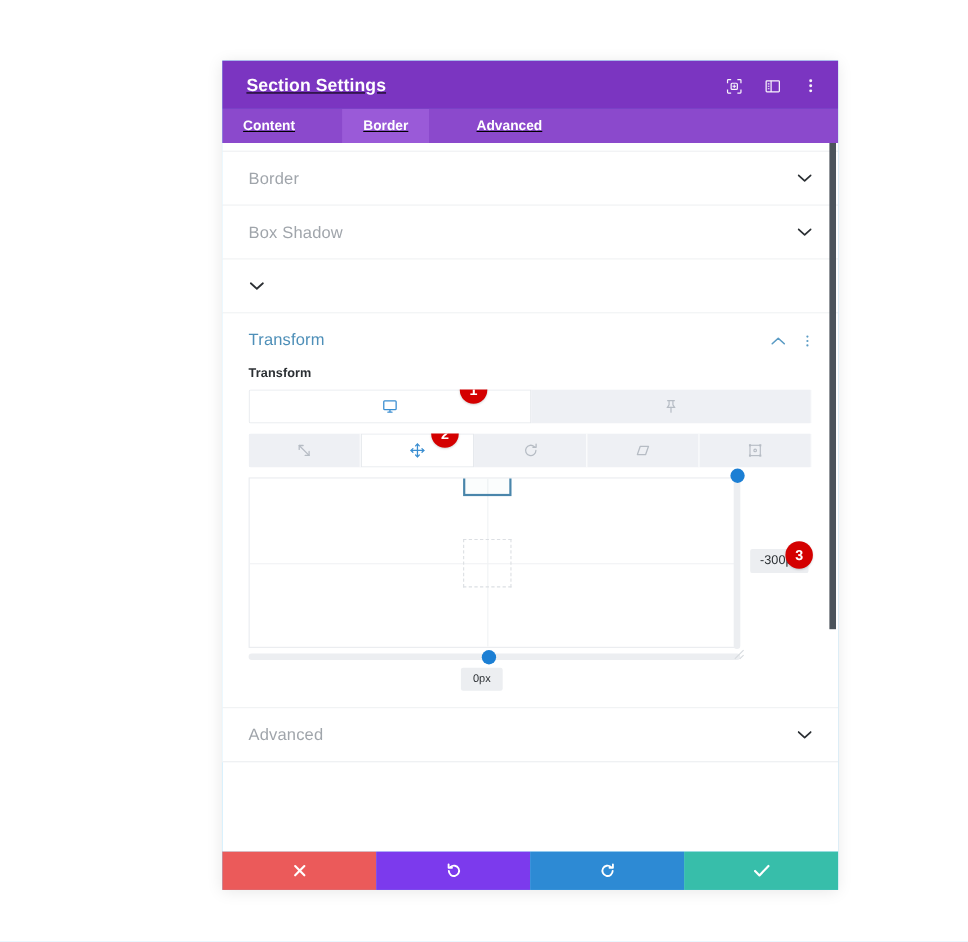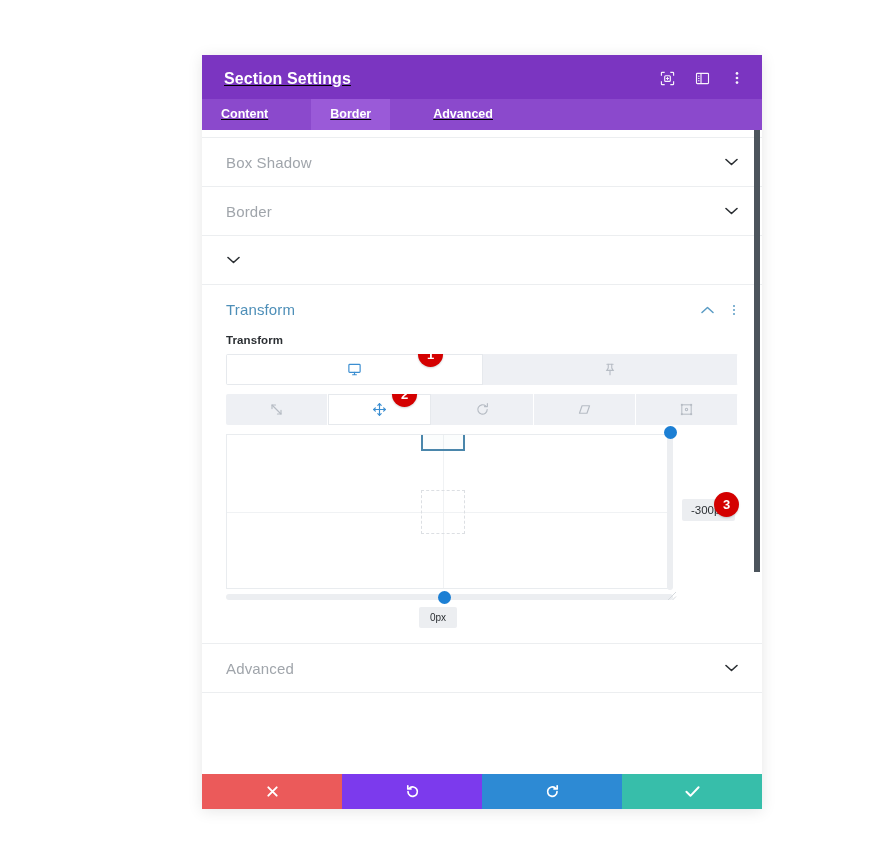--- a/index.html
+++ b/index.html
@@ -347,30 +347,30 @@
     <div class="tab active">Border</div>
     <div class="tab">Advanced</div>
   </div>
 
   <div class="body-wrap">
     <div class="body-scroll">
 
       <div class="partial-row"></div>
 
       <div class="sect-row">
-        <span class="label">Box Shadow</span>
+        <span class="label">Border</span>
         <span class="chev">
           <svg width="13" height="8" viewBox="0 0 13 8" fill="none" stroke="#2b2f33" stroke-width="1.6" stroke-linecap="round" stroke-linejoin="round">
               <path d="M1 1.5l5.5 5L12 1.5"></path>
             </svg>
         </span>
       </div>
 
       <div class="sect-row">
-        <span class="label">Border</span>
+        <span class="label">Box Shadow</span>
         <span class="chev">
           <svg width="13" height="8" viewBox="0 0 13 8" fill="none" stroke="#2b2f33" stroke-width="1.6" stroke-linecap="round" stroke-linejoin="round">
               <path d="M1 1.5l5.5 5L12 1.5"></path>
             </svg>
         </span>
       </div>
 
       <div class="sect-row">
         <span class="chev">
           <svg width="13" height="8" viewBox="0 0 13 8" fill="none" stroke="#2b2f33" stroke-width="1.6" stroke-linecap="round" stroke-linejoin="round">

